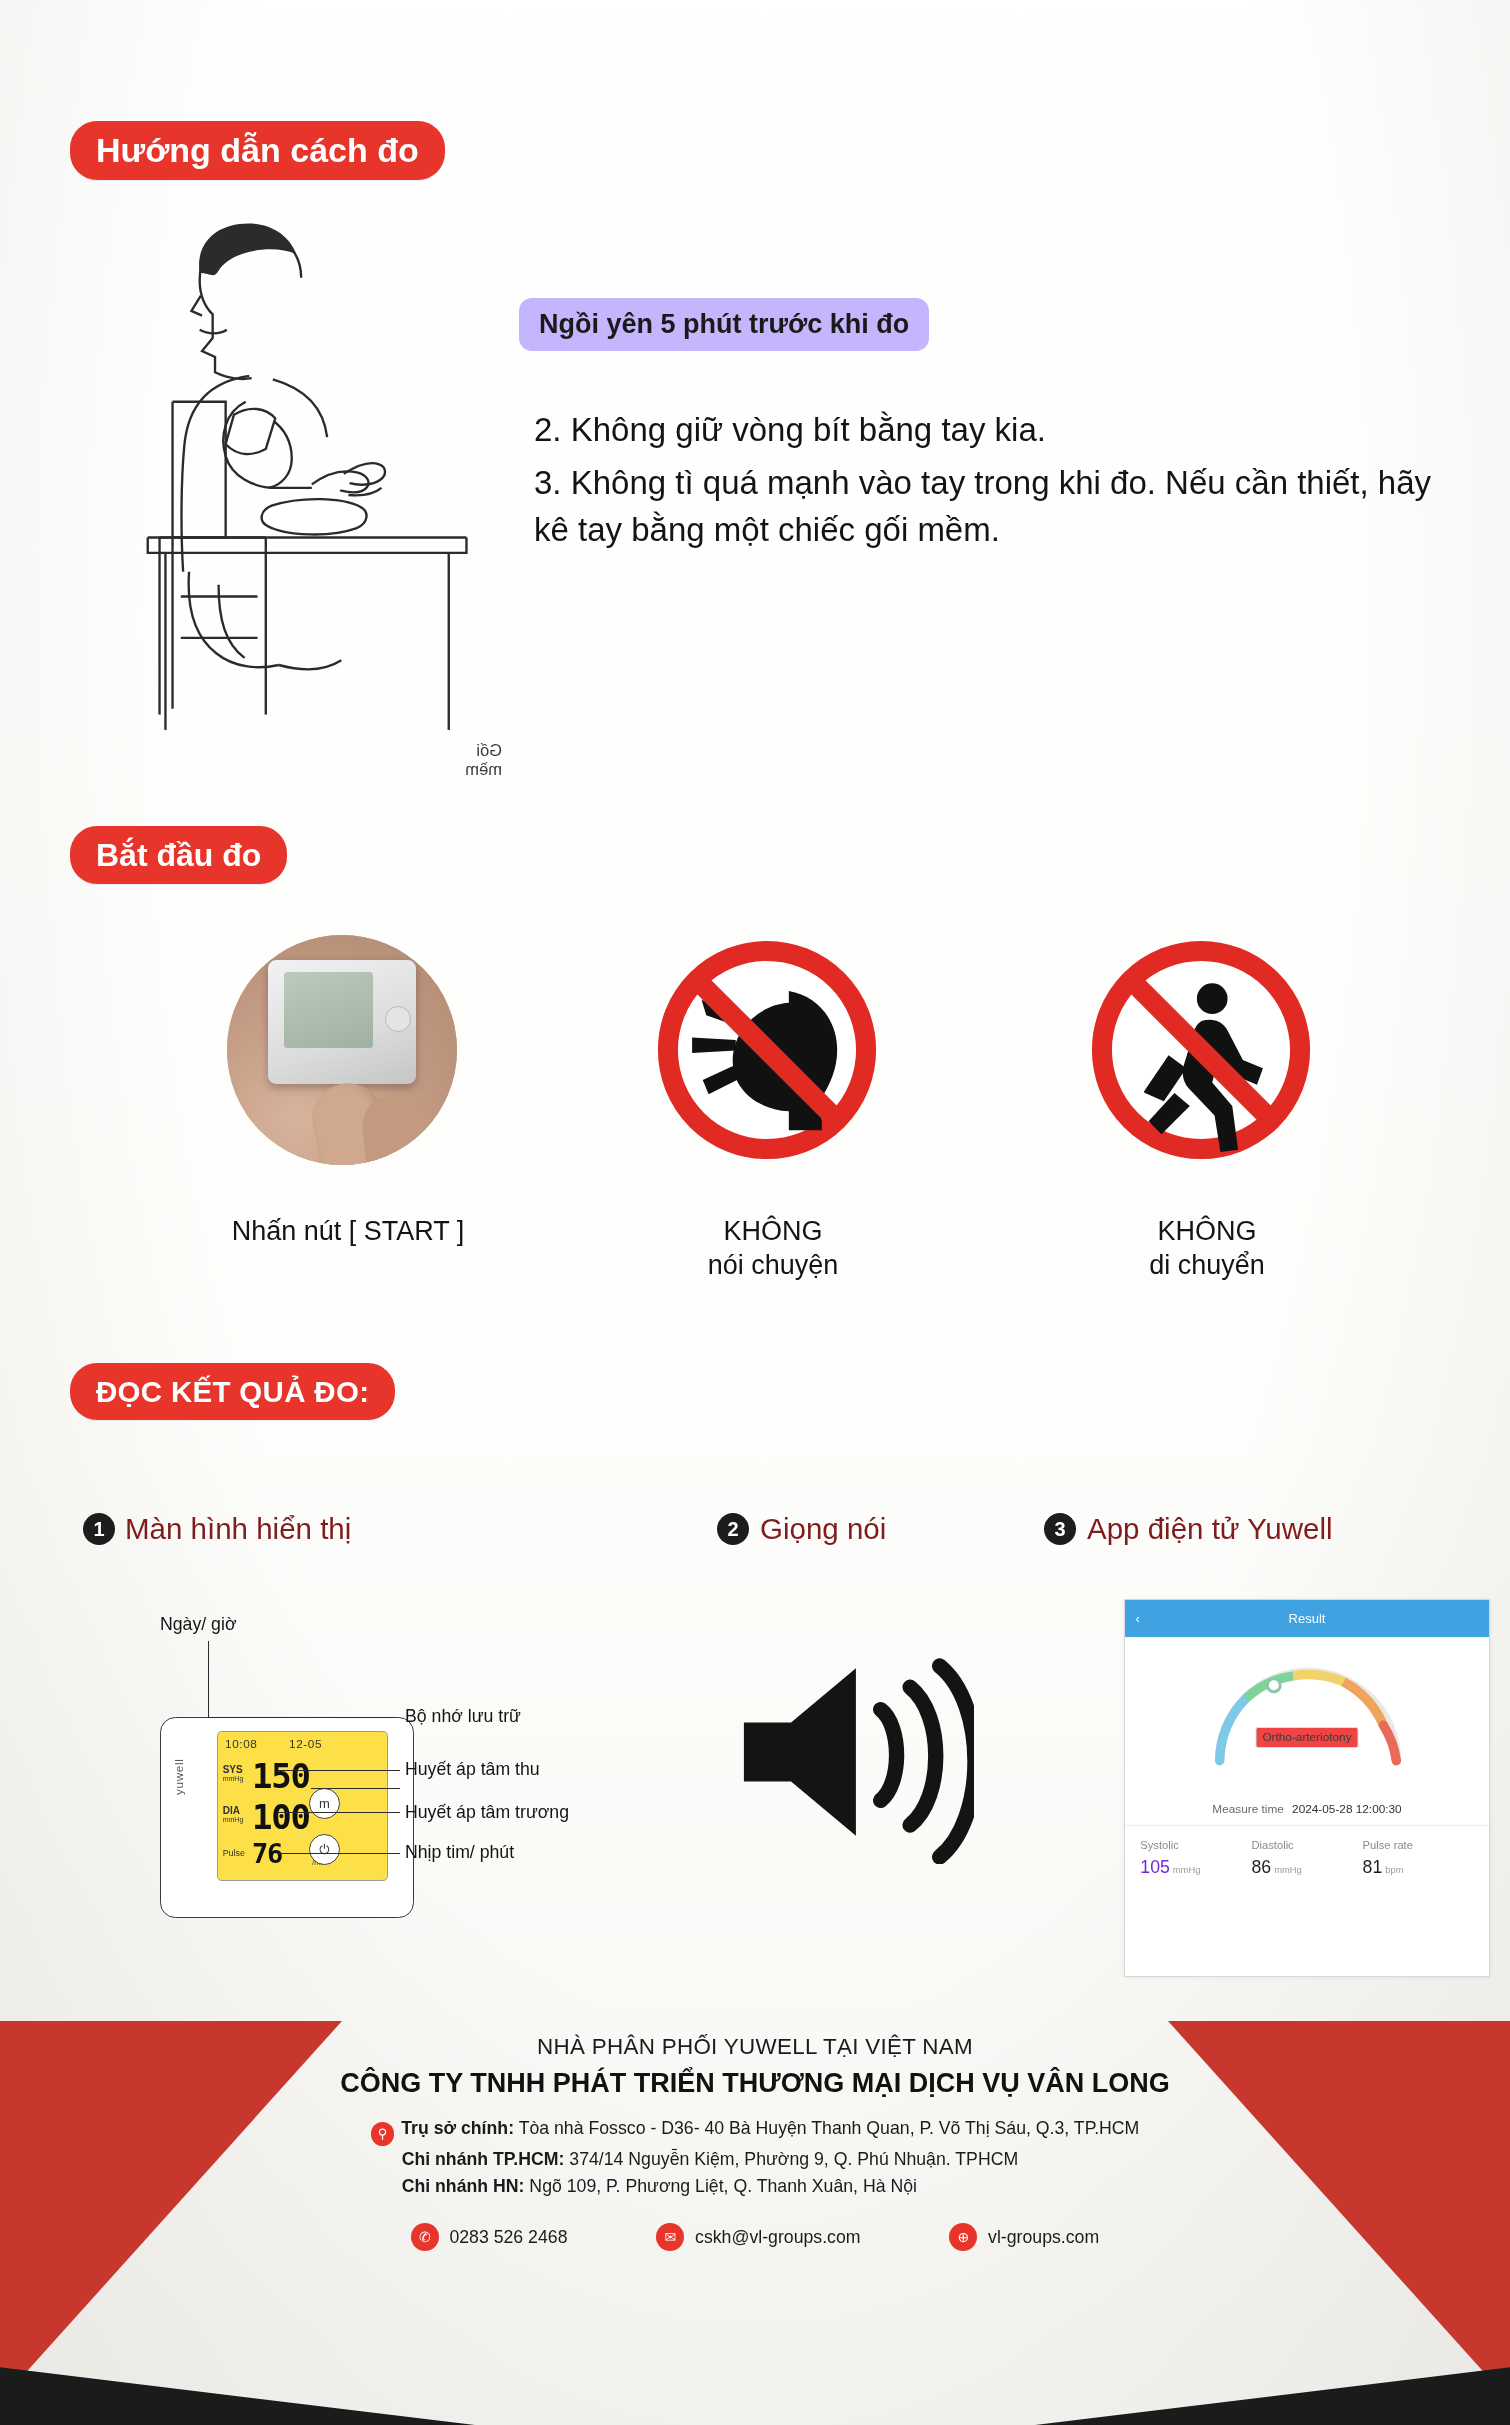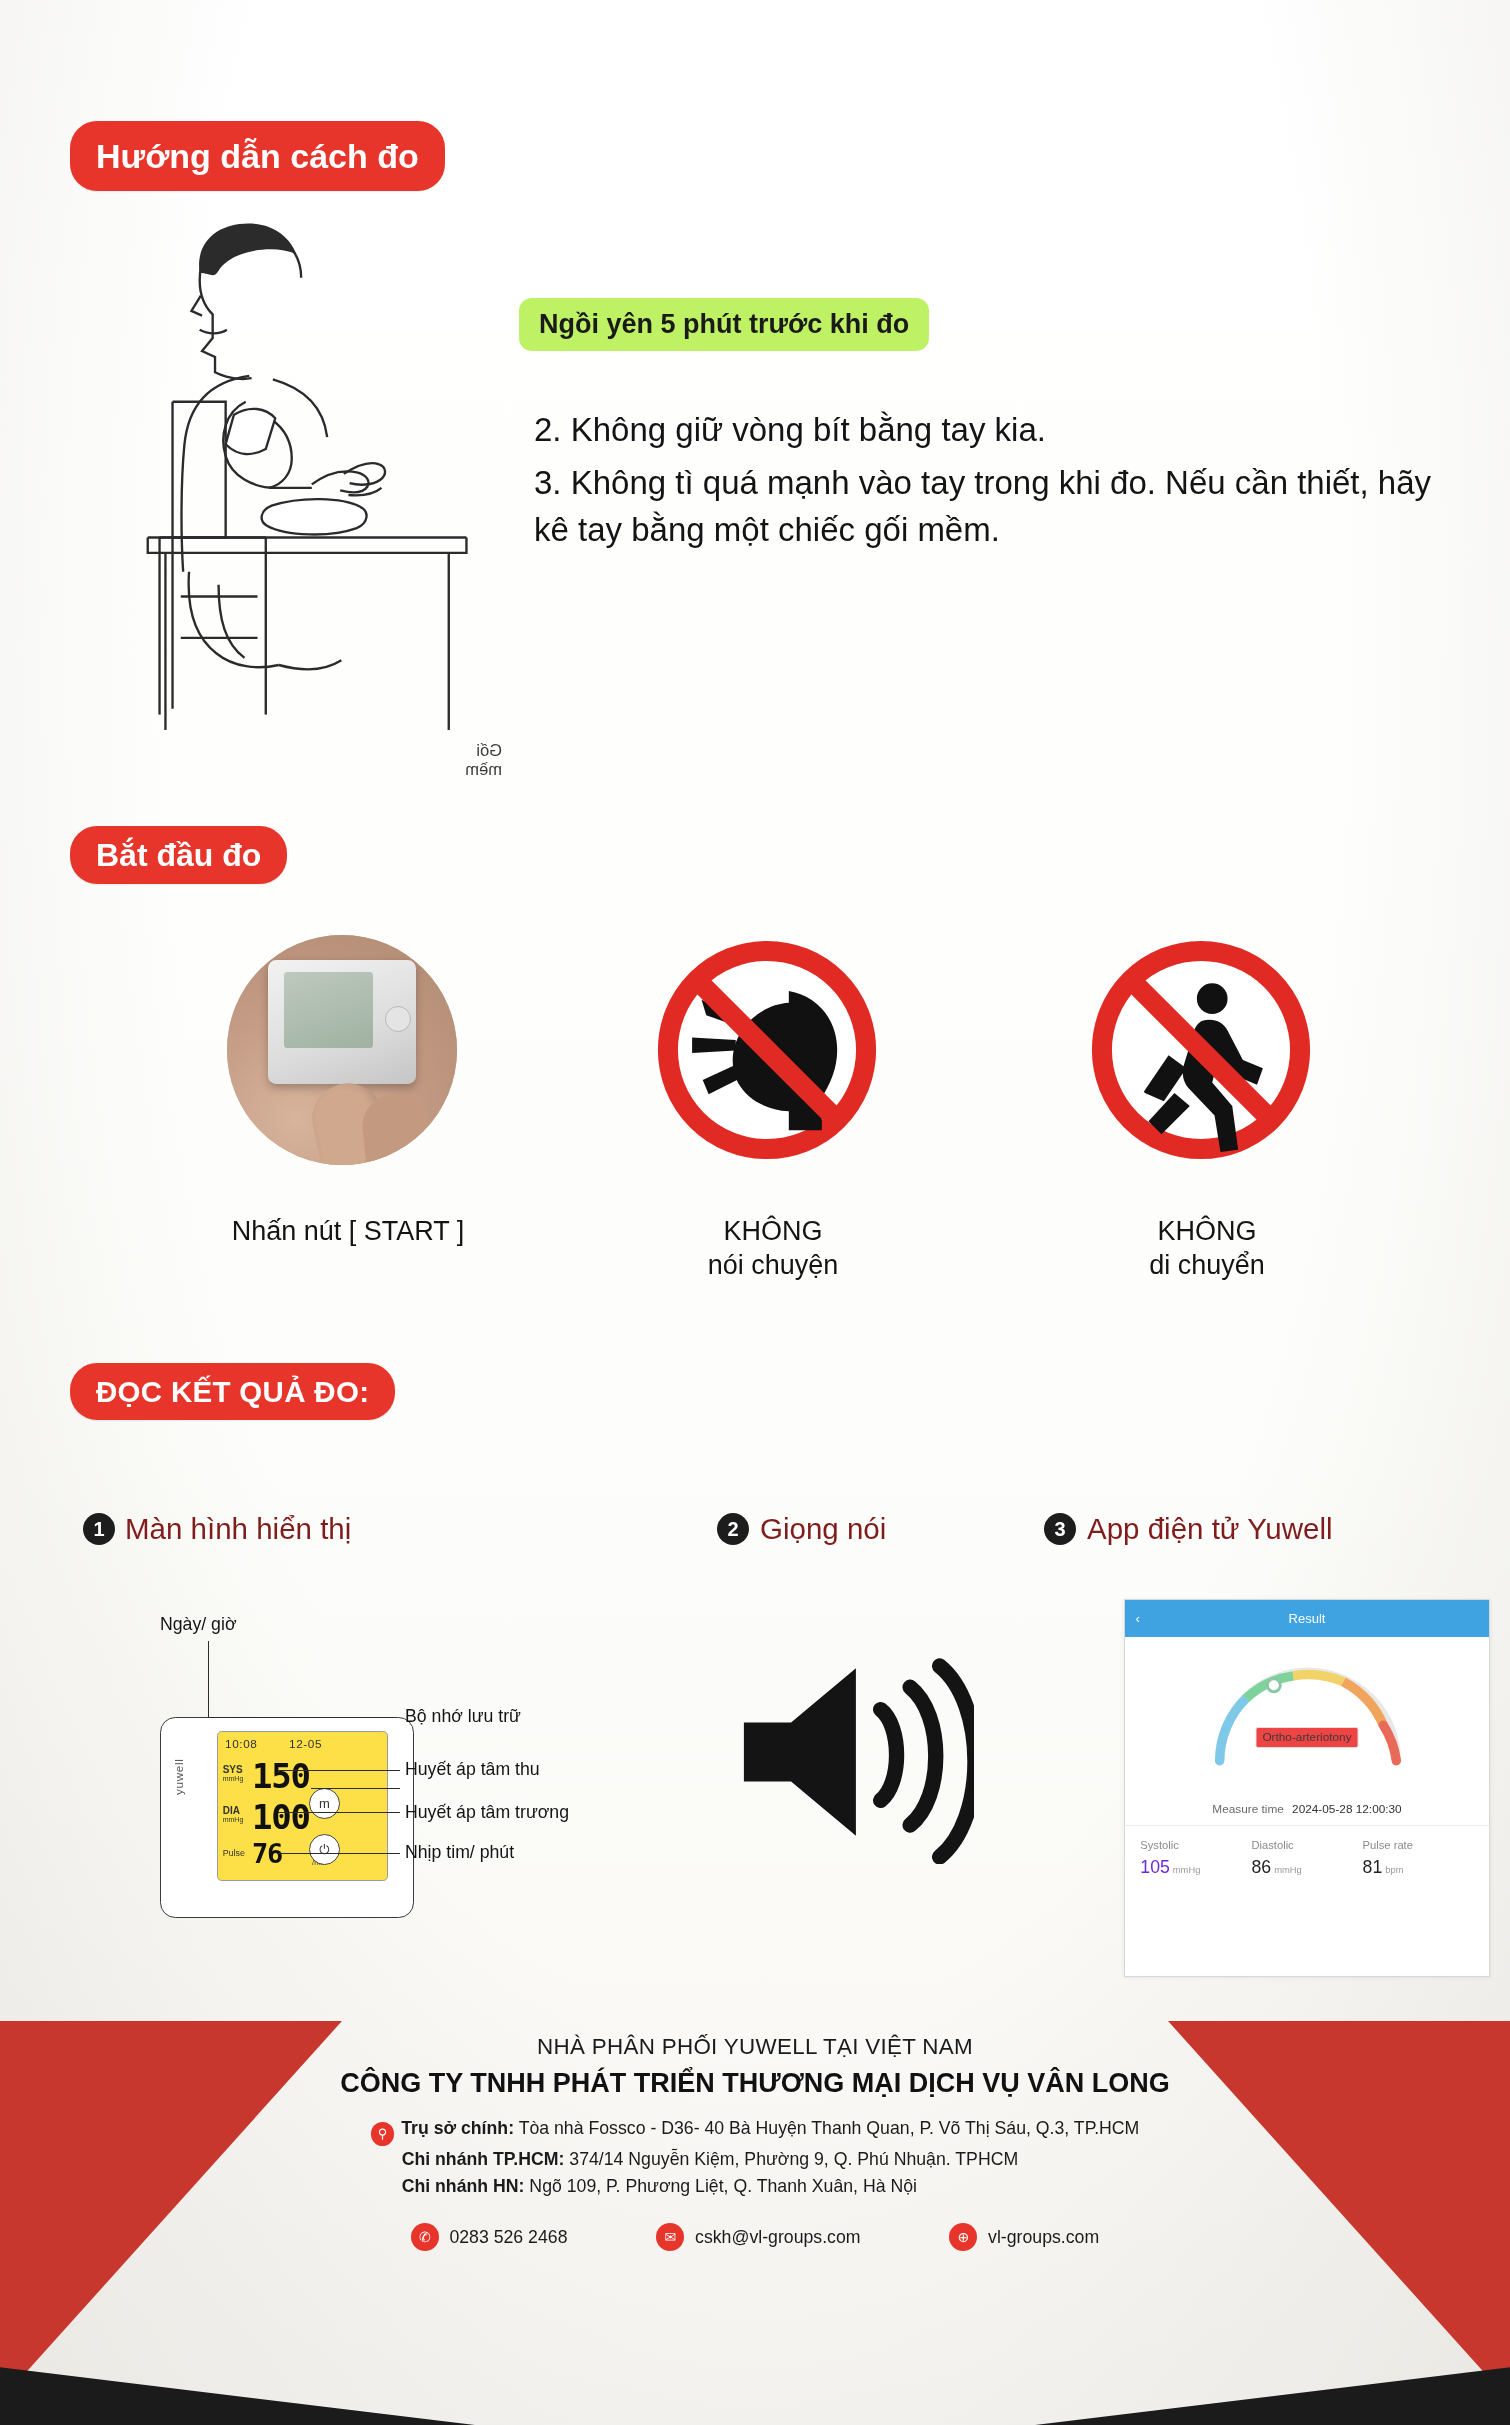--- a/index.html
+++ b/index.html
@@ -42,30 +42,30 @@
     background: #e8352b;
     color: #ffffff;
     border-radius: 27px;
     font-weight: bold;
     display: flex;
     align-items: center;
     padding: 0 26px;
     white-space: nowrap;
     box-shadow: 0 1.2px 0 rgba(0,0,0,0.05);
   }
-  #pill-huongdan { left: 70px; top: 121px; height: 70px; font-size: 34px; }
+  #pill-huongdan { left: 70px; top: 121px; height: 59px; font-size: 34px; }
   #pill-batdau  { left: 70px; top: 826px; height: 58px; font-size: 32px; }
   #pill-docket  { left: 70px; top: 1363px; height: 57px; font-size: 29.5px; letter-spacing: 0.3px; }
 
   
   .grey-pill {
     position: absolute;
     left: 519px; top: 298px;
     height: 53px;
-    background: #bef264;
+    background: #c4b5fd;
     color: #1a1a1a;
     border-radius: 13px;
     font-size: 27px;
     font-weight: bold;
     display: flex;
     align-items: center;
     padding: 0 20px;
     white-space: nowrap;
   }
 

